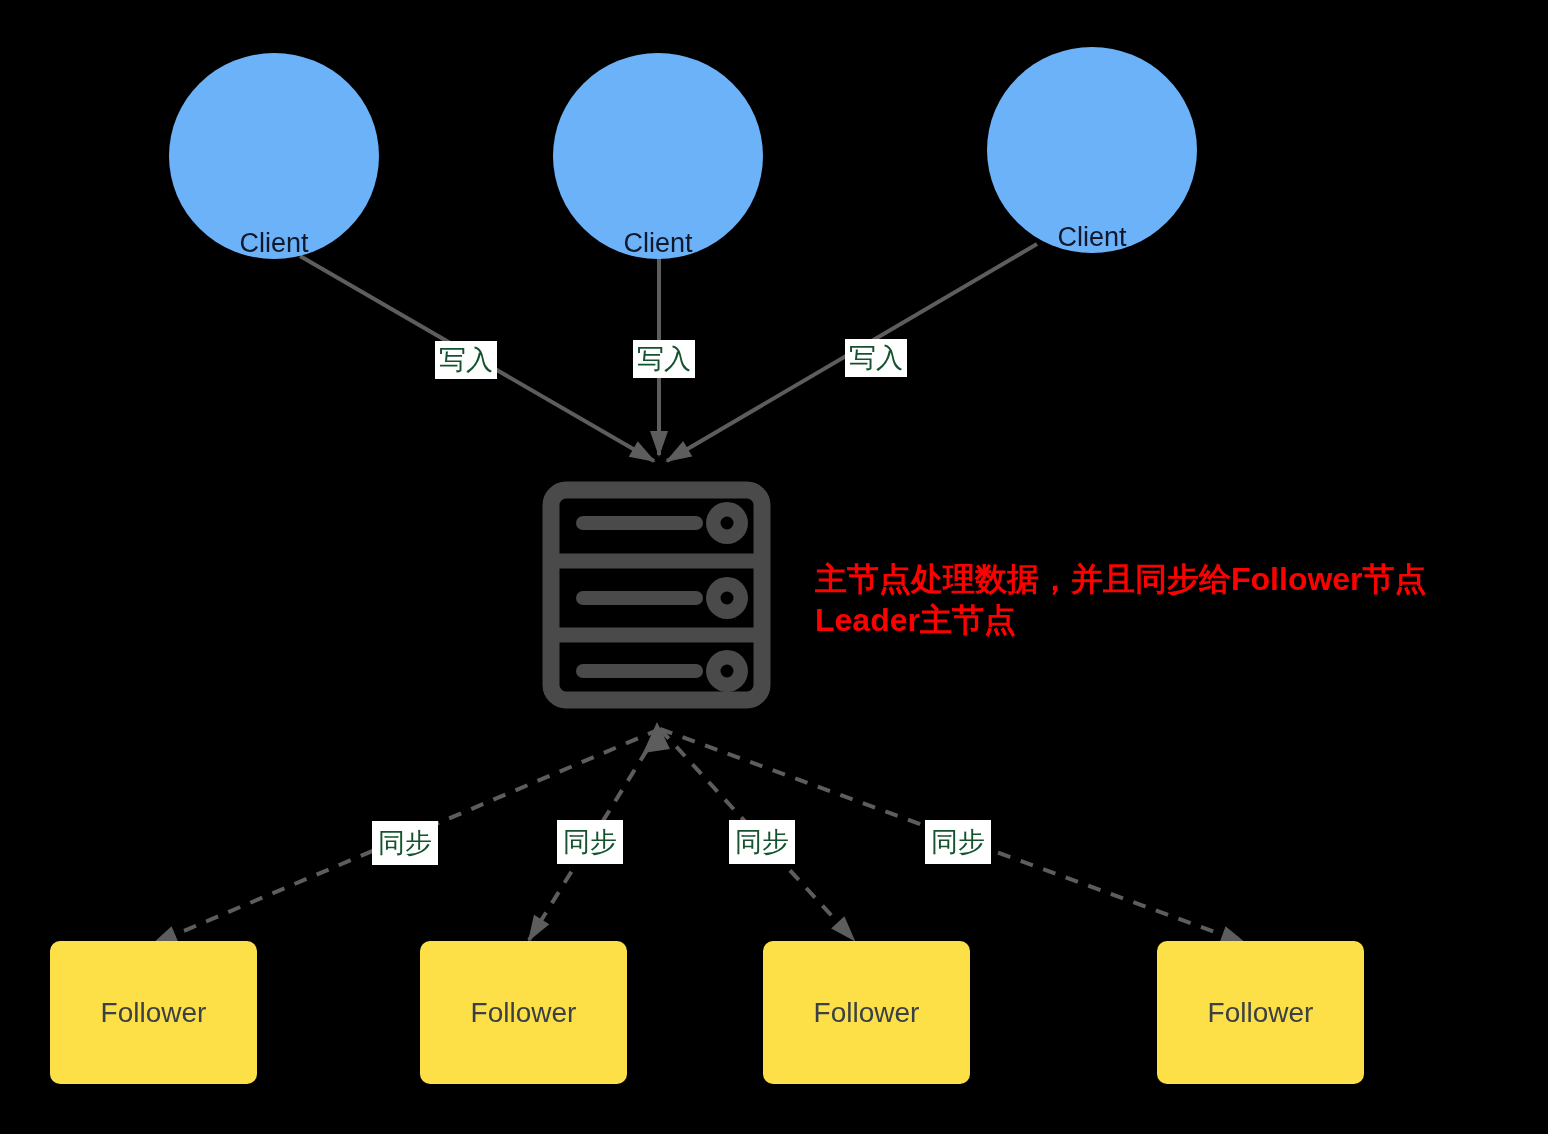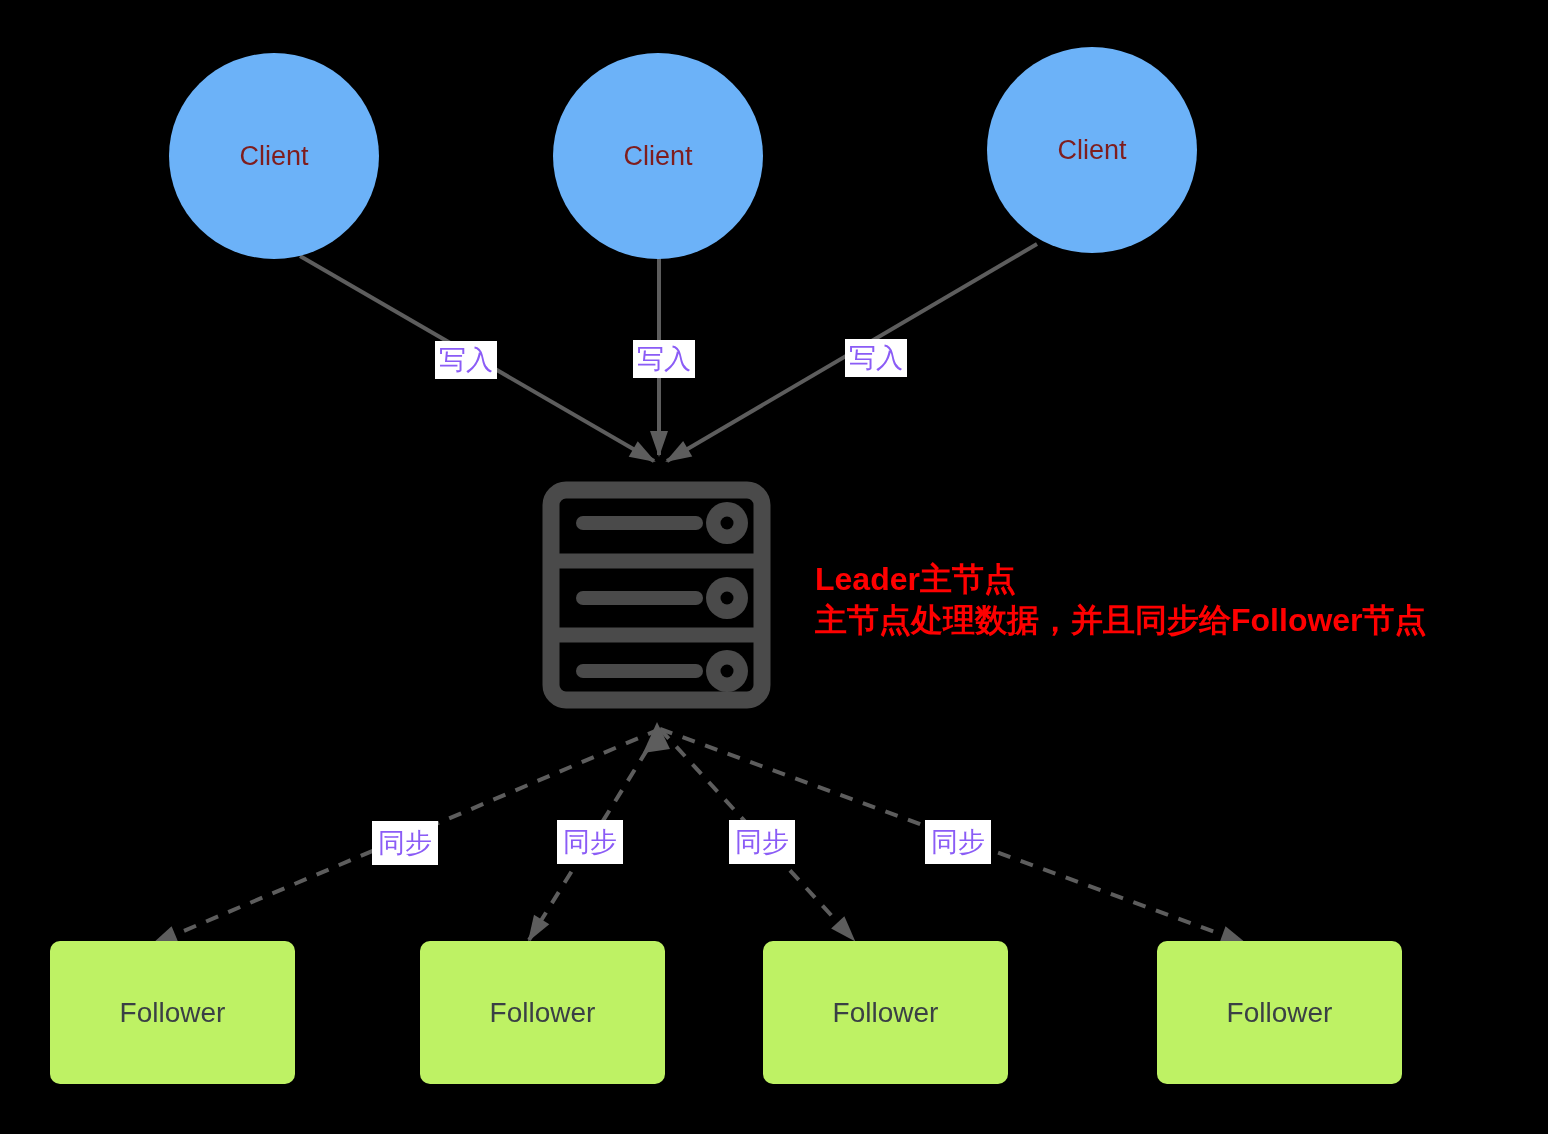--- a/index.html
+++ b/index.html
@@ -9,37 +9,37 @@
     background:#000000;
     font-family:"Liberation Sans", sans-serif;
     overflow:hidden;
   }
   .layer{position:absolute;left:0;top:0;}
   .client{
     position:absolute;
     width:210px;height:206px;
     background:#6CB2F8;
     border-radius:50%;
-    display:flex;align-items:center;justify-content:center;
-    color:#7f1d1d;font-size:27px;
+    display:flex;align-items:flex-end;justify-content:center;
+    color:#0f172a;font-size:27px;
     z-index:2;
   }
   .follower{
     position:absolute;
-    width:245px;height:143px;
-    background:#bef264;
+    width:207px;height:143px;
+    background:#fde047;
     border-radius:10px;
     display:flex;align-items:center;justify-content:center;
     color:#3A4045;font-size:28px;
     z-index:2;
   }
   .edge-label{
     position:absolute;
     background:#FFFFFF;
-    color:#8b5cf6;
+    color:#14532d;
     font-size:27px;
     display:flex;align-items:center;justify-content:center;
     z-index:3;
     line-height:1;
   }
   .edge-label.write{width:62px;height:38px;}
   .edge-label.sync{width:66px;height:44px;}
   .annotation{
     position:absolute;
     left:815px;top:559px;
@@ -101,22 +101,22 @@
   </div>
   <div class="client" style="left:987px;top:47px;">
     <span>Client</span>
   </div>
 
   <div class="edge-label write" style="left:435px;top:341px;">写入</div>
   <div class="edge-label write" style="left:633px;top:340px;">写入</div>
   <div class="edge-label write" style="left:845px;top:339px;">写入</div>
 
   <div class="annotation">
+    <div>主节点处理数据，并且同步给Follower节点</div>
     <div>Leader主节点</div>
-    <div>主节点处理数据，并且同步给Follower节点</div>
   </div>
 
   <div class="edge-label sync" style="left:372px;top:821px;">同步</div>
   <div class="edge-label sync" style="left:557px;top:820px;">同步</div>
   <div class="edge-label sync" style="left:729px;top:820px;">同步</div>
   <div class="edge-label sync" style="left:925px;top:820px;">同步</div>
 
   <div class="follower" style="left:50px;top:941px;">
     <span>Follower</span>
   </div>

